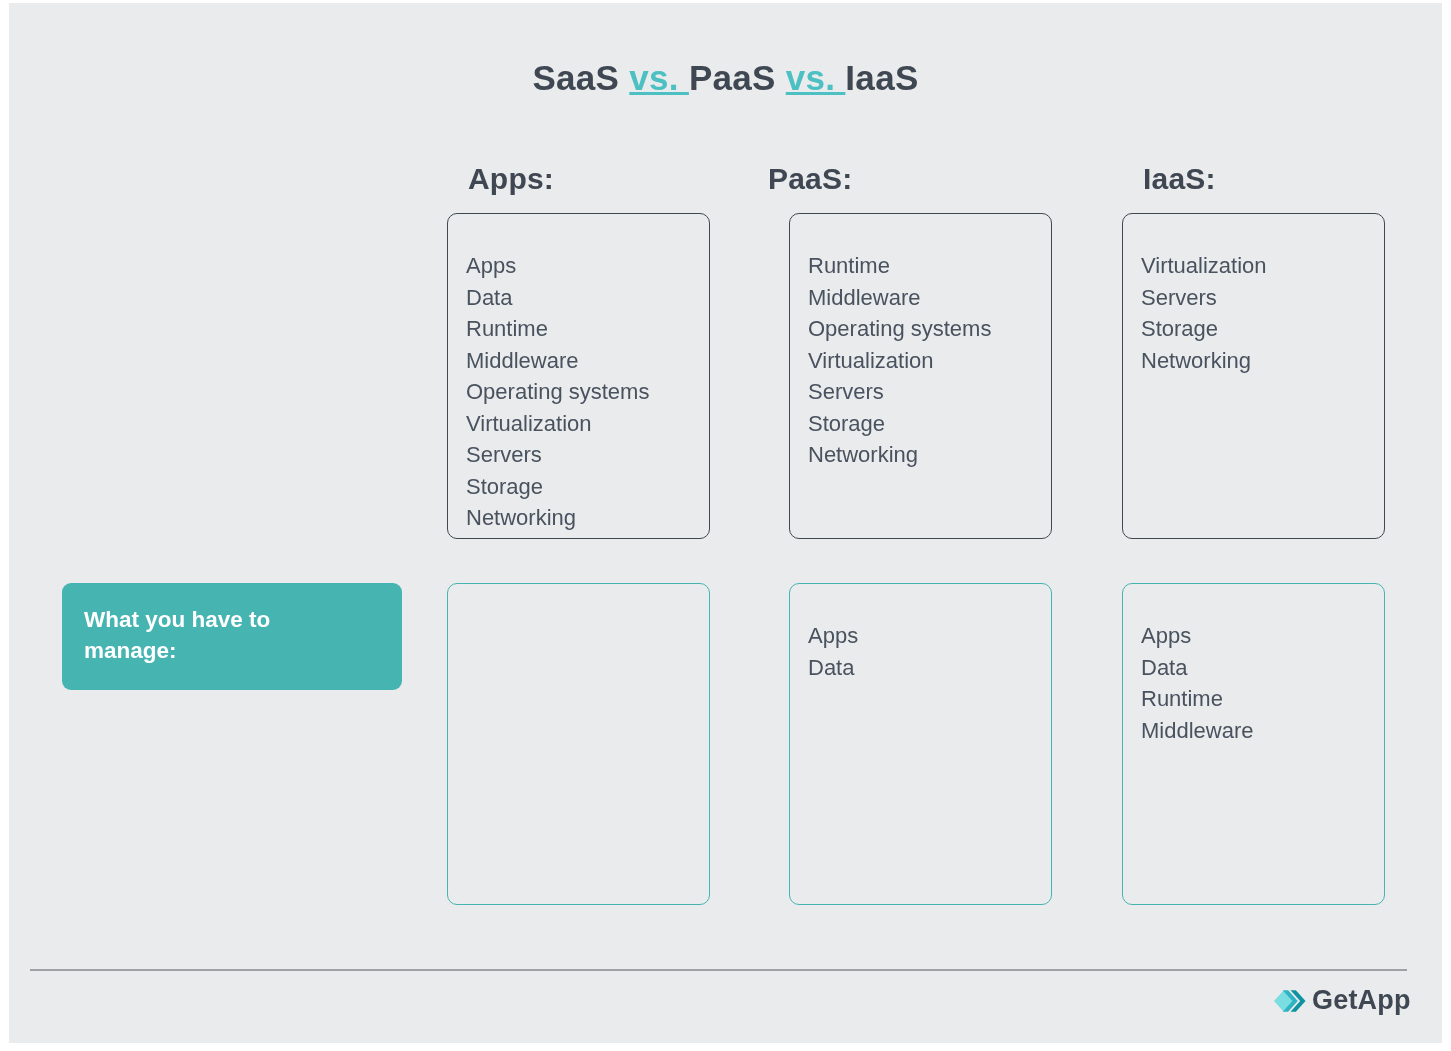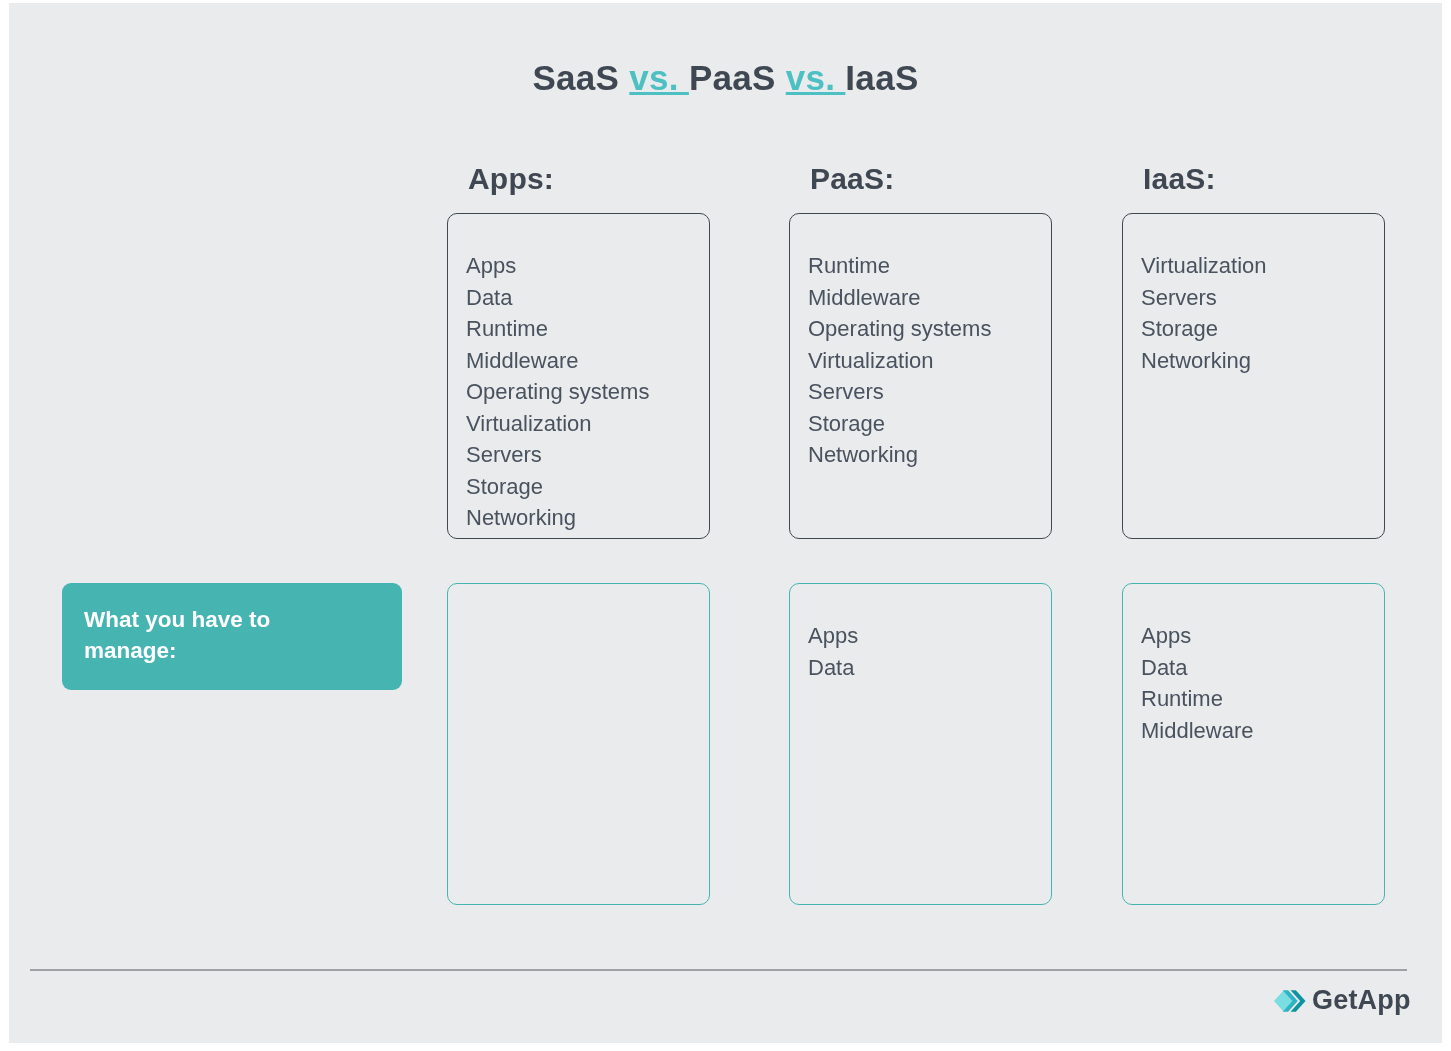--- a/index.html
+++ b/index.html
@@ -16,21 +16,21 @@
   html,body{margin:0;padding:0;background:#ffffff;font-family:"Liberation Sans",sans-serif;}
   .page{position:relative;width:1451px;height:1051px;background:#ffffff;overflow:hidden;}
   .canvas{position:absolute;left:9px;top:3px;width:1433px;height:1040px;background:var(--background);}
   .title{position:absolute;left:0;top:58px;width:1451px;margin:0;text-align:center;
          font-size:35px;font-weight:800;letter-spacing:.3px;line-height:40px;}
   .title span{white-space:pre;}
   .seg-dark{color:var(--dark-slate);}
   .seg-teal{color:var(--accent-teal);text-decoration:underline;}
   .col-header{position:absolute;top:160px;margin:0;font-size:30px;font-weight:800;
               letter-spacing:.2px;color:var(--dark-slate);line-height:38px;}
-  .h-c0{left:468px;} .h-c1{left:810px;text-align:right;} .h-c2{left:1143px;}
+  .h-c0{left:468px;} .h-c1{left:768px;text-align:right;} .h-c2{left:1143px;}
   .row-label{position:absolute;left:62px;width:340px;box-sizing:border-box;border-radius:9px;
              color:#ffffff;font-weight:700;font-size:22.5px;line-height:31px;padding:21px 22px;}
   .row-label.dark{top:214px;height:113px;background:var(--dark-slate);}
   .row-label.teal{top:583px;height:107px;background:var(--teal);}
   .row-label.dark span{display:block;max-width:300px;}
   .row-label.teal span{display:block;max-width:235px;}
   .box{position:absolute;width:263px;box-sizing:border-box;border-radius:10px;
        padding:36px 18px;font-size:22px;line-height:31.5px;color:var(--text-dark);}
   .box.provider{top:213px;height:326px;border:1.5px solid var(--dark-slate);}
   .box.manage{top:583px;height:322px;border:1.5px solid var(--teal);}

